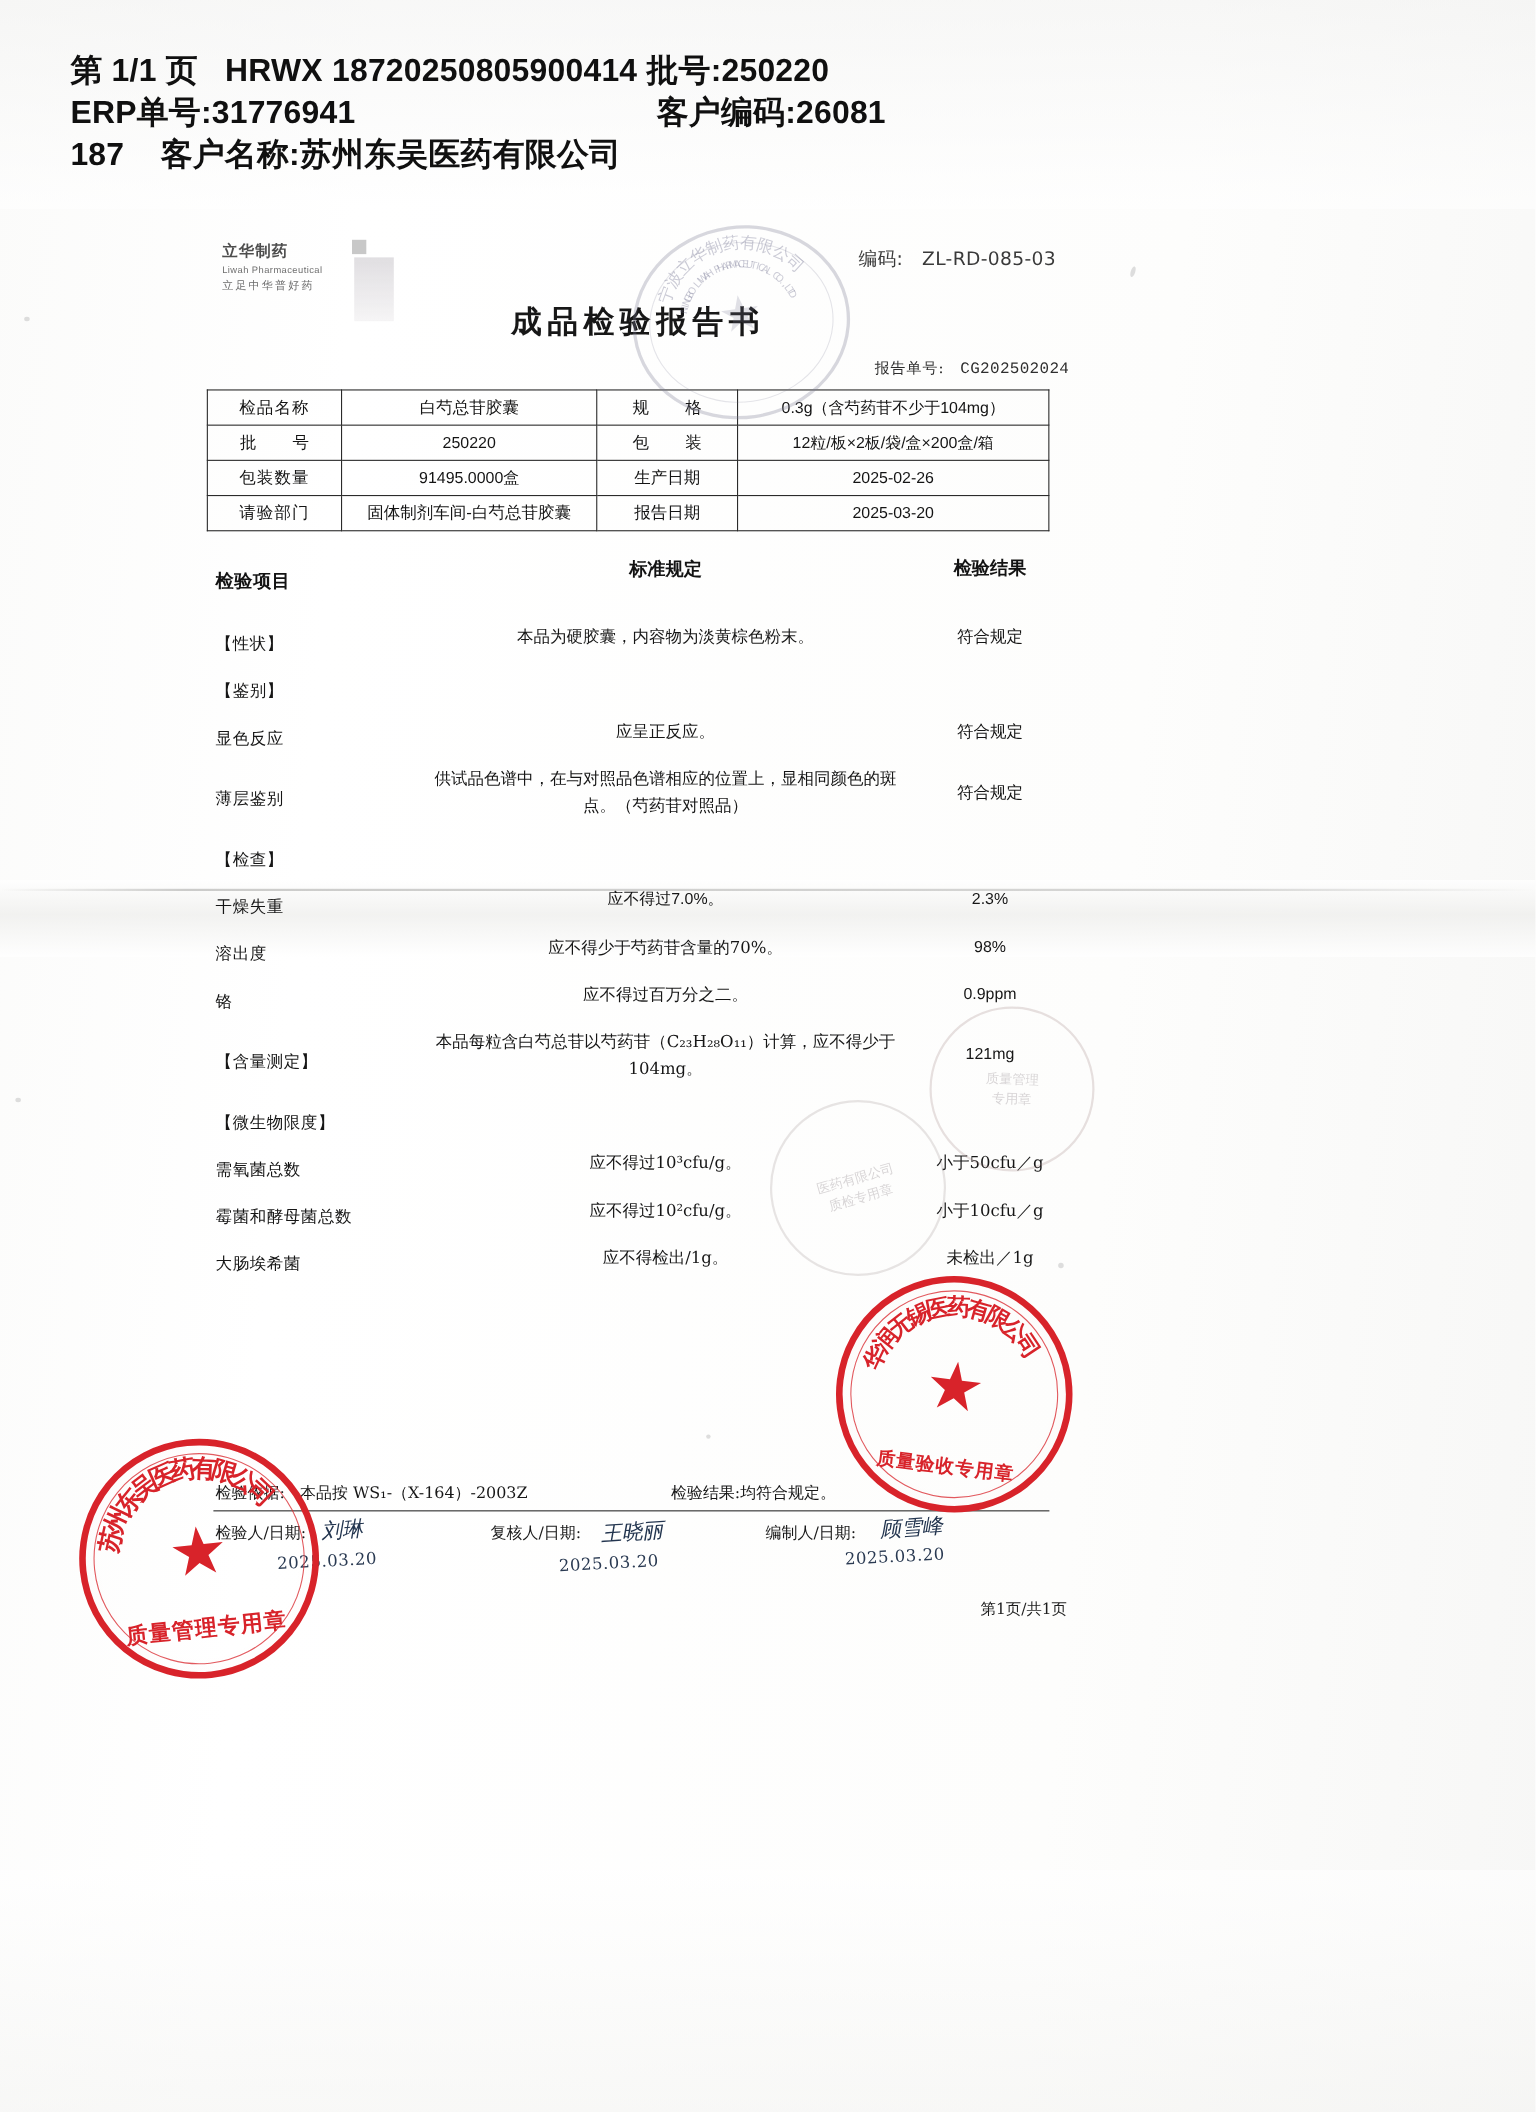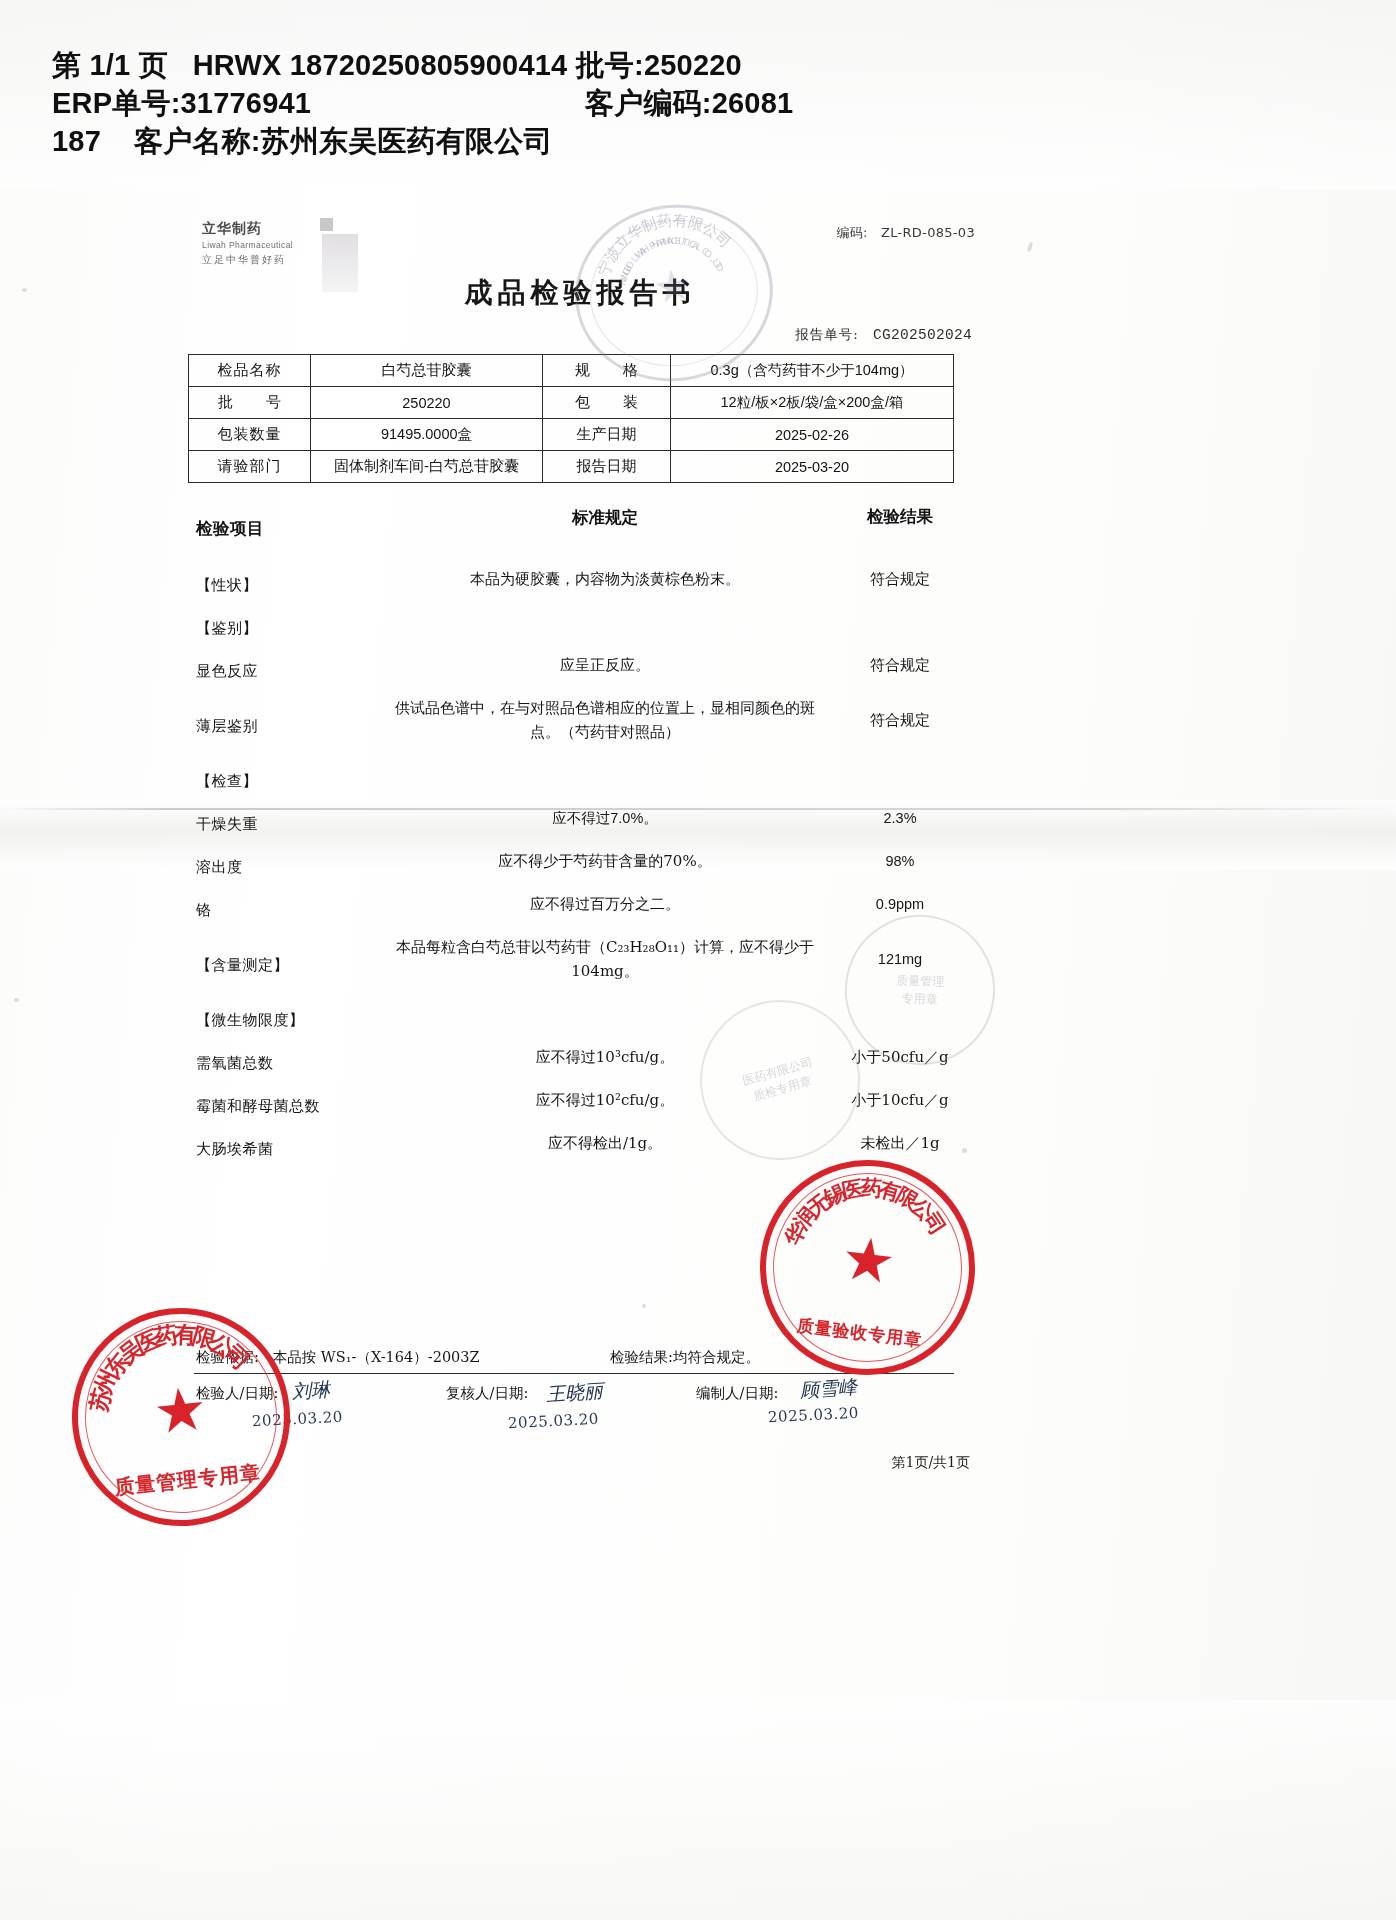--- a/index.html
+++ b/index.html
@@ -29,21 +29,21 @@
   .shade-b { top:800px; height:70px; background:linear-gradient(180deg,#ffffff 0%, #eeeeec 45%, #ffffff 100%); opacity:.75; }
   .shade-c { bottom:0; height:220px; background:linear-gradient(0deg,#f4f4f2 0%, #ffffff 100%); opacity:.6; }
   .fold {
     position:absolute; left:0; right:0; height:2px;
     background:linear-gradient(90deg, rgba(190,190,188,.0), rgba(178,178,176,.65) 12%, rgba(178,178,176,.5) 80%, rgba(190,190,188,0));
   }
 
   
   .top-header {
     position: absolute;
-    left: 52px; top: 46px;
+    left: 64px; top: 46px;
     width: 1000px;
     font-weight: bold;
     font-size: 29px;
     line-height: 38px;
     color: #101010;
     letter-spacing: .2px;
   }
   .hdr-row { display: flex; white-space: pre; }
   .hdr-row .grow { flex: 0 0 auto; }
   .hdr-line2 { display:flex; }
@@ -80,22 +80,22 @@
   }
   .logo-ghost {
     position:absolute; left:120px; top:14px; width:36px; height:58px;
     background:
       linear-gradient(180deg, rgba(175,170,178,.38), rgba(196,190,196,.16));
     filter: blur(.4px);
   }
 
   
   .doc-code {
-    position:absolute; right:5px; top:28px;
-    font-size:13px; color:#3a3a3a;
+    position:absolute; right:20px; top:28px;
+    font-size:17px; color:#3a3a3a;
     font-family:"DejaVu Sans", sans-serif;
     letter-spacing:.3px;
   }
 
   
   .doc-title {
     position:absolute; left:0; right:0; top:78px;
     text-align:center;
     font-family:"DejaVu Serif","Liberation Serif", serif;
     font-weight:bold;

